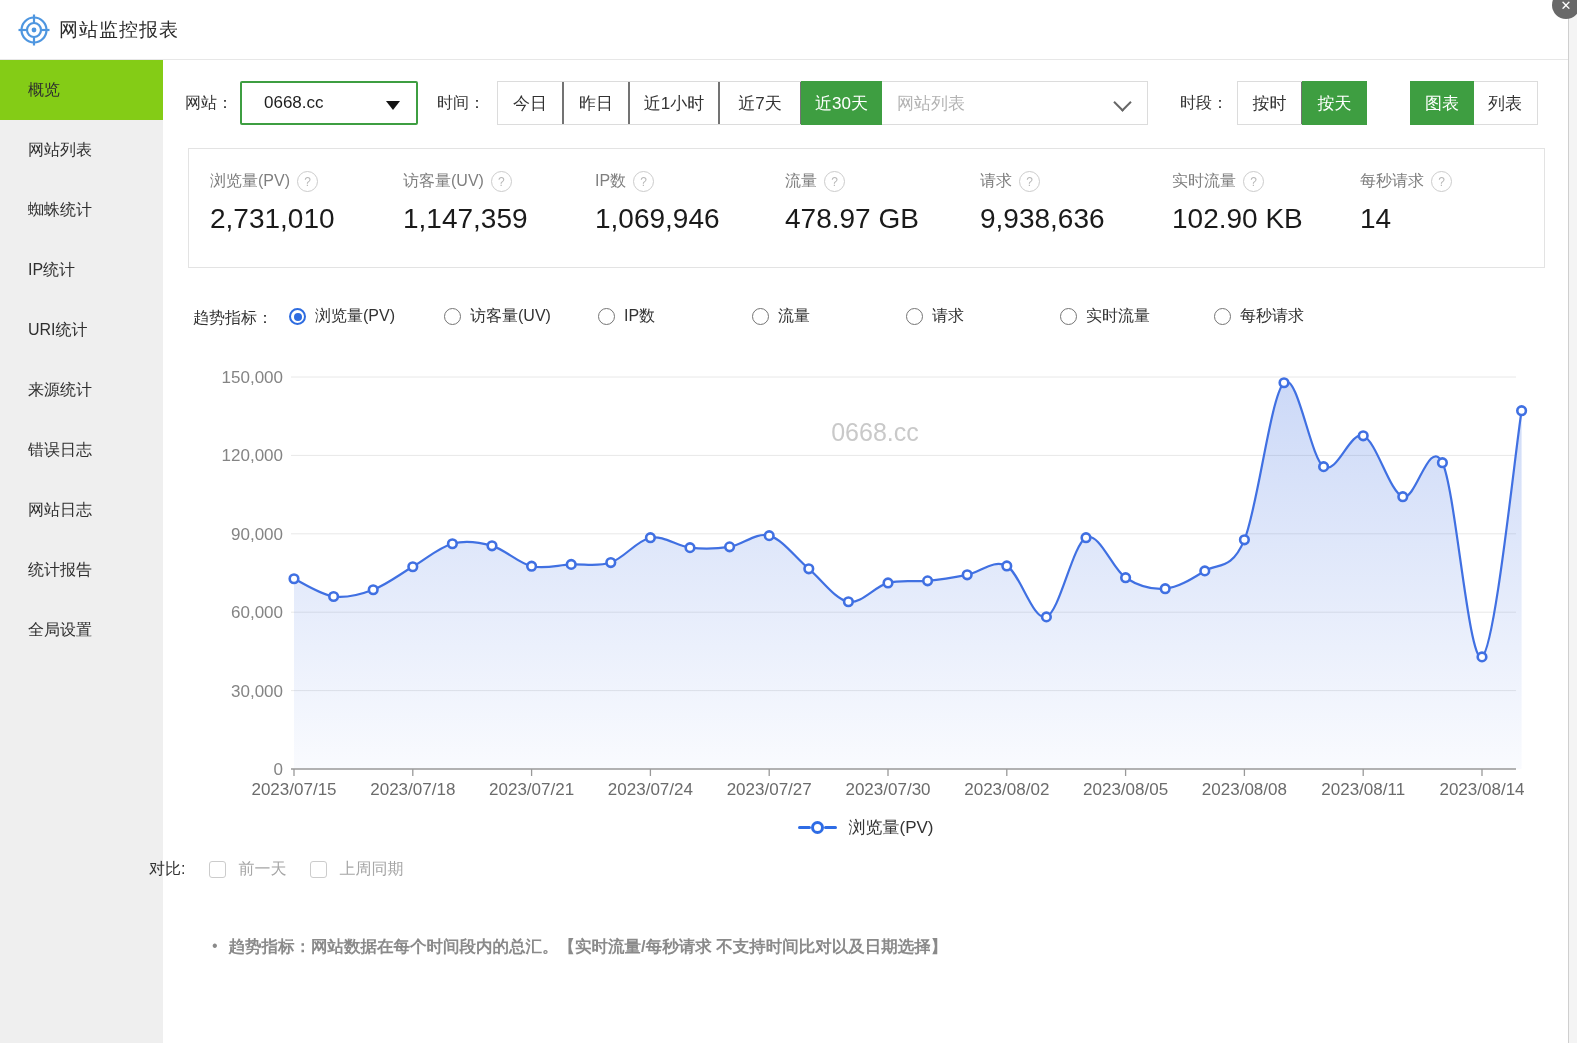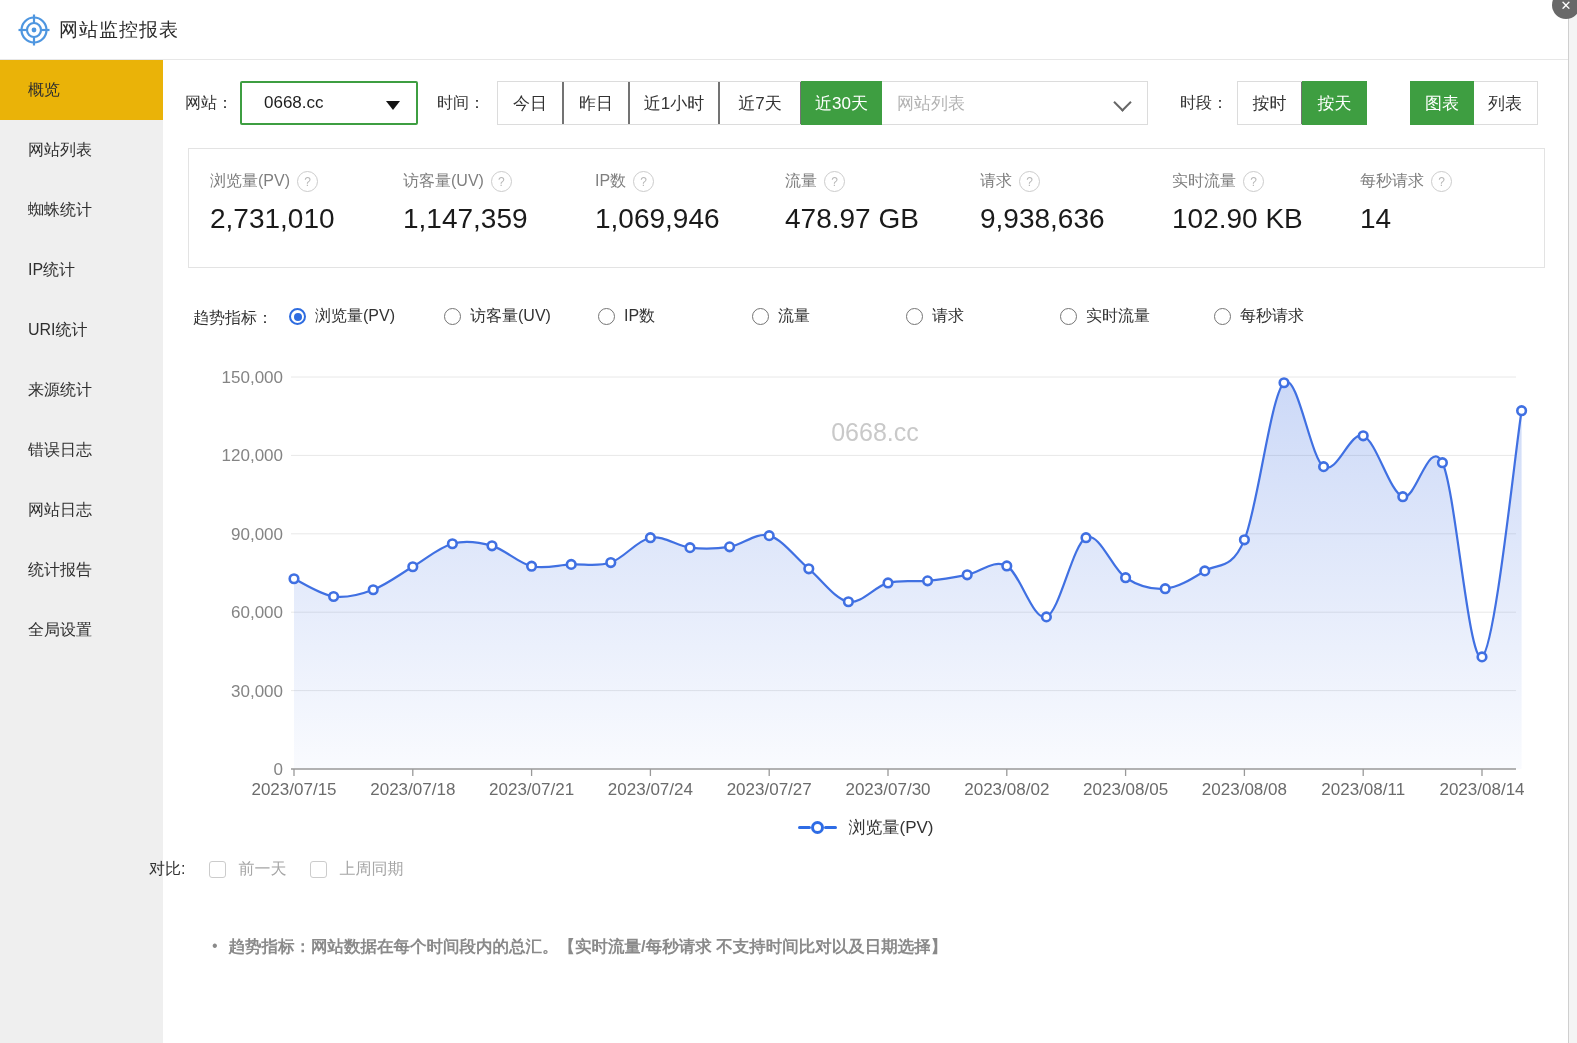--- a/index.html
+++ b/index.html
@@ -11,21 +11,21 @@
   .logo{margin-left:18px;width:32px;height:32px;flex:0 0 auto;}
   .app-title{margin-left:9px;font-size:19px;font-weight:500;color:#2b2b2b;letter-spacing:1px;}
   .close-btn{position:absolute;left:1552px;top:-9px;width:28px;height:28px;border-radius:50%;
              background:#686868;color:#fff;font-size:13px;display:flex;align-items:center;
              justify-content:center;z-index:40;}
   .right-edge{position:absolute;left:1568px;top:0;width:9px;height:1043px;background:#f4f4f4;
               border-left:1px solid #cfcfcf;box-sizing:border-box;z-index:30;}
   
   .sidebar{position:absolute;left:0;top:60px;width:163px;height:983px;background:#efefef;}
   .side-item{height:60px;line-height:60px;padding-left:28px;font-size:16px;color:#2f2f2f;cursor:pointer;}
-  .side-item.active{background:#eab308;}
+  .side-item.active{background:#84cc16;}
   
   .ctl-label{position:absolute;top:81px;height:44px;line-height:44px;font-size:16px;color:#333;text-align:center;}
   .site-select{position:absolute;left:240px;top:81px;width:178px;height:44px;box-sizing:border-box;
                border:2px solid #3e9e41;border-radius:2px;background:#fff;display:flex;
                align-items:center;cursor:pointer;}
   .site-select .val{margin-left:22px;font-size:17px;color:#1d1d1d;}
   .caret-down{position:absolute;right:16px;top:18px;width:0;height:0;
               border-left:7px solid transparent;border-right:7px solid transparent;
               border-top:9px solid #141414;}
   .btn-group{position:absolute;top:81px;height:44px;display:flex;box-sizing:border-box;

